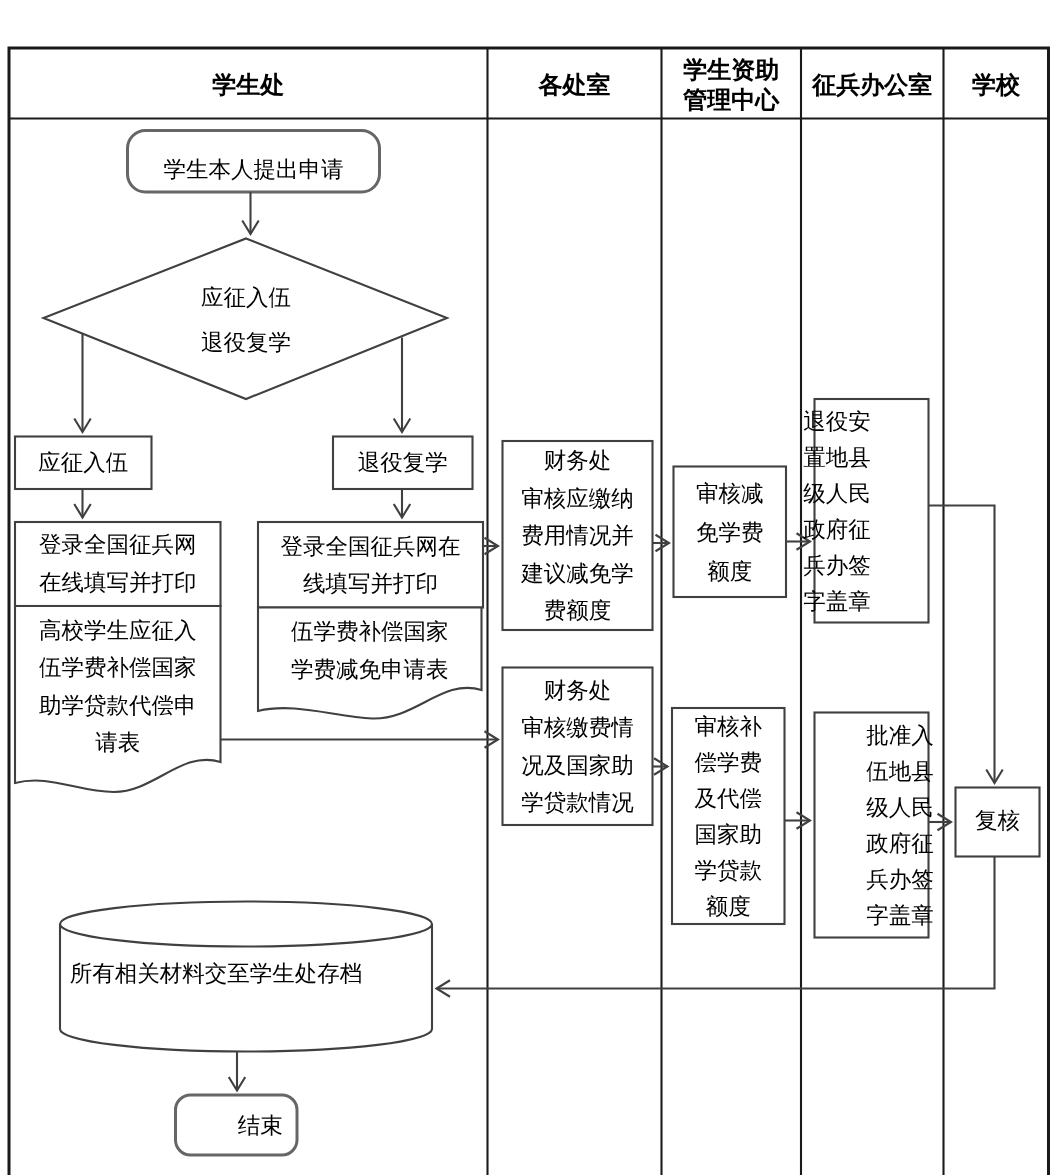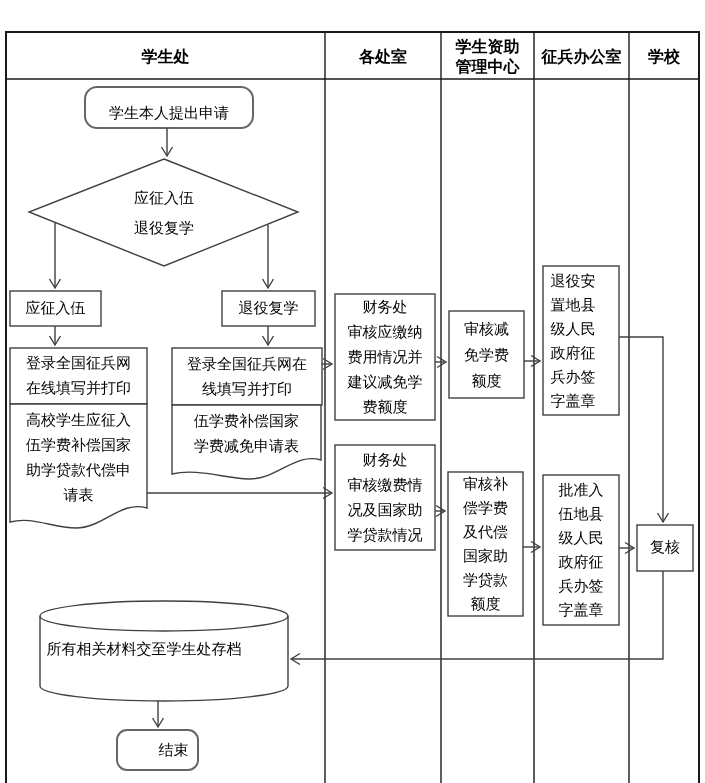--- a/index.html
+++ b/index.html
@@ -144,27 +144,27 @@
 学贷款情况</div>
   <div class="lbl lh26" style="left:449px; top:283px; width:75px; height:87px;">审核减
 免学费
 额度</div>
   <div class="lbl lh24" style="left:448px; top:444px; width:75px; height:144px;text-align:center;">审核补
 偿学费
 及代偿
 国家助
 学贷款
 额度</div>
-  <div class="lbl lh24" style="left:543px; top:238px; width:60px; height:149px;">退役安
+  <div class="lbl lh24" style="left:528px; top:238px; width:60px; height:149px;">退役安
 置地县
 级人民
 政府征
 兵办签
 字盖章</div>
-  <div class="lbl lh24" style="left:543px; top:447px; width:76px; height:150px;">批准入
+  <div class="lbl lh24" style="left:543px; top:447px; width:76px; height:150px;padding-left:19px;">批准入
 伍地县
 级人民
 政府征
 兵办签
 字盖章</div>
   <div class="lbl" style="left:637px; top:497px; width:56px; height:46px;font-family:Liberation Mono, monospace;">复核</div>
   <div class="lbl" style="left:40px; top:592px; width:208px; height:58px;">所有相关材料交至学生处存档</div>
   <div class="lbl" style="left:117px; top:702px; width:81px; height:40px;padding-left:16px;">结束</div>
 
 </div>

